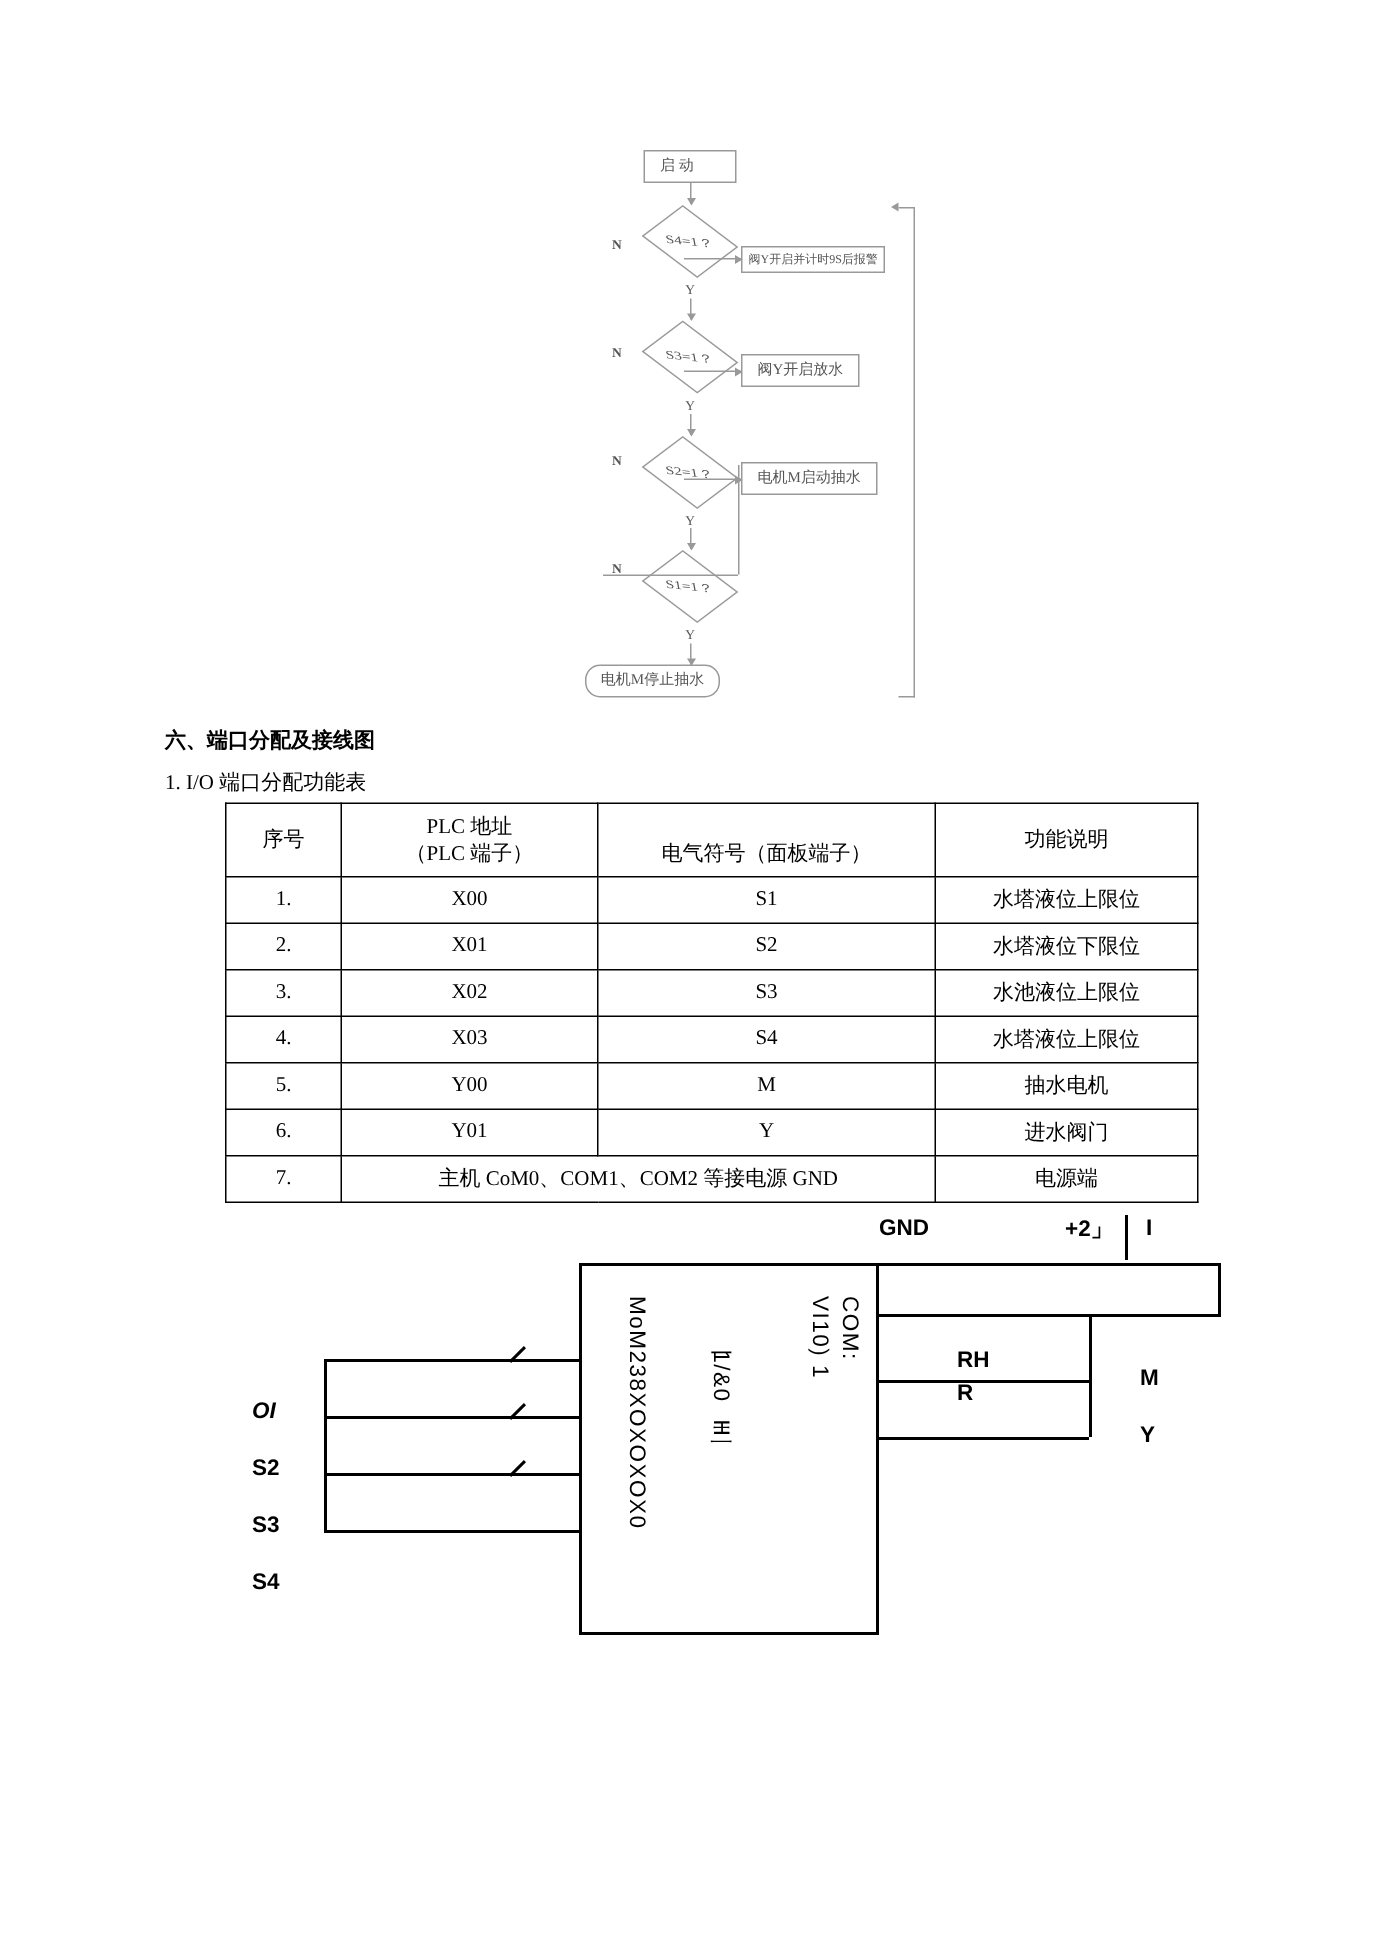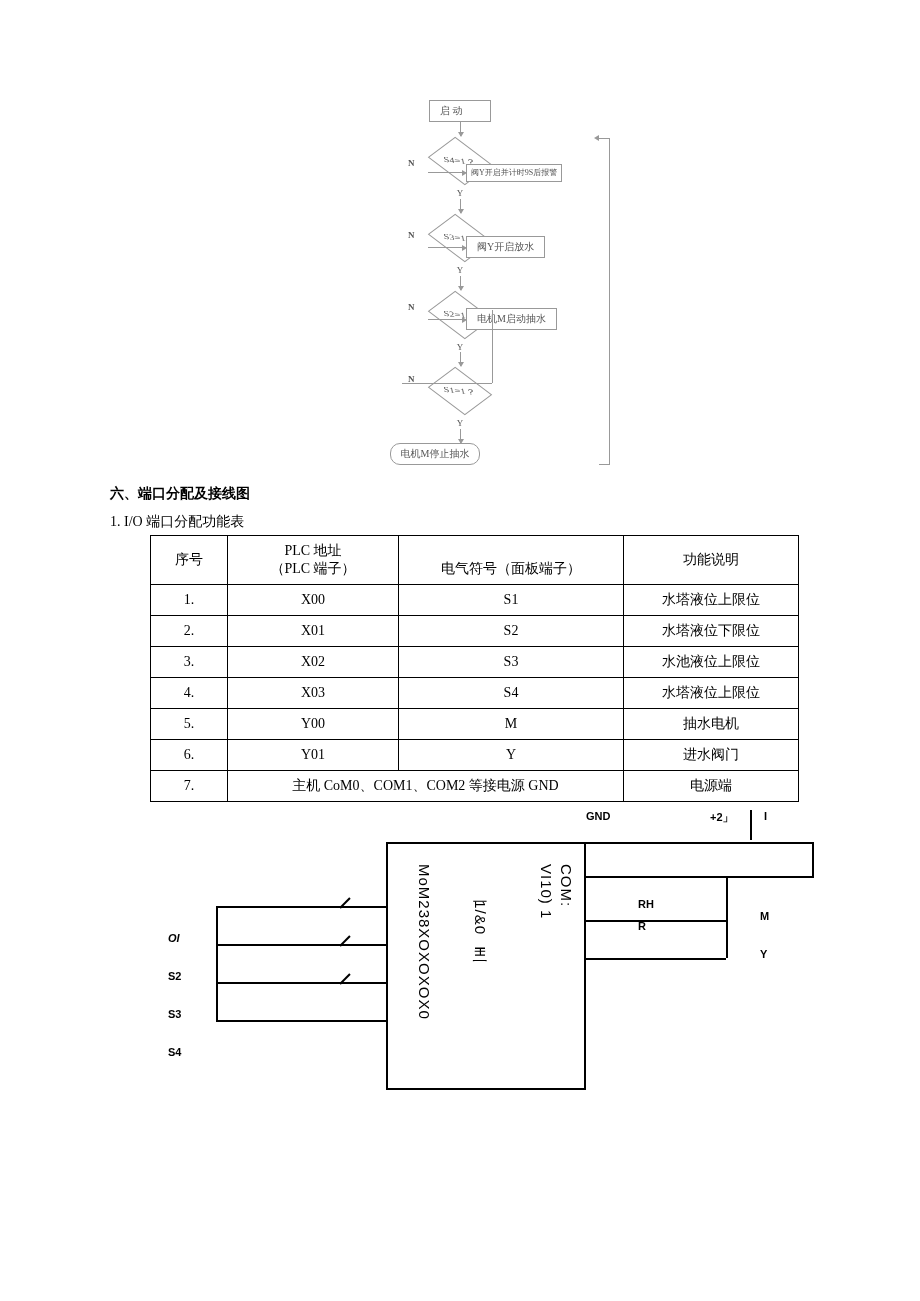--- a/index.html
+++ b/index.html
@@ -68,21 +68,21 @@
     border-right: 3px solid transparent;
     border-top: 5px solid #999;
   }
   .fc-label-y {
     font-size: 9px;
     margin-top: 2px;
     color: #555;
   }
   .fc-side {
     position: absolute;
-    left: 108px;
+    left: 136px;
     display: flex;
     align-items: center;
   }
   .fc-side-line {
     width: 38px;
     border-top: 1px solid #999;
     position: relative;
   }
   .fc-side-line::after {
     content: "";
@@ -185,21 +185,21 @@
     font-size: 14px;
     letter-spacing: 1px;
   }
   .wire-h {
     position: absolute;
     border-top: 2px solid #000;
     height: 0;
   }
   .lbl {
     position: absolute;
-    font-size: 11px;
+    font-size: 15px;
     font-weight: bold;
     font-family: "Arial", sans-serif;
   }
   .slash {
     position: absolute;
     width: 14px;
     border-top: 2px solid #000;
     transform: rotate(-45deg);
   }
 </style>

